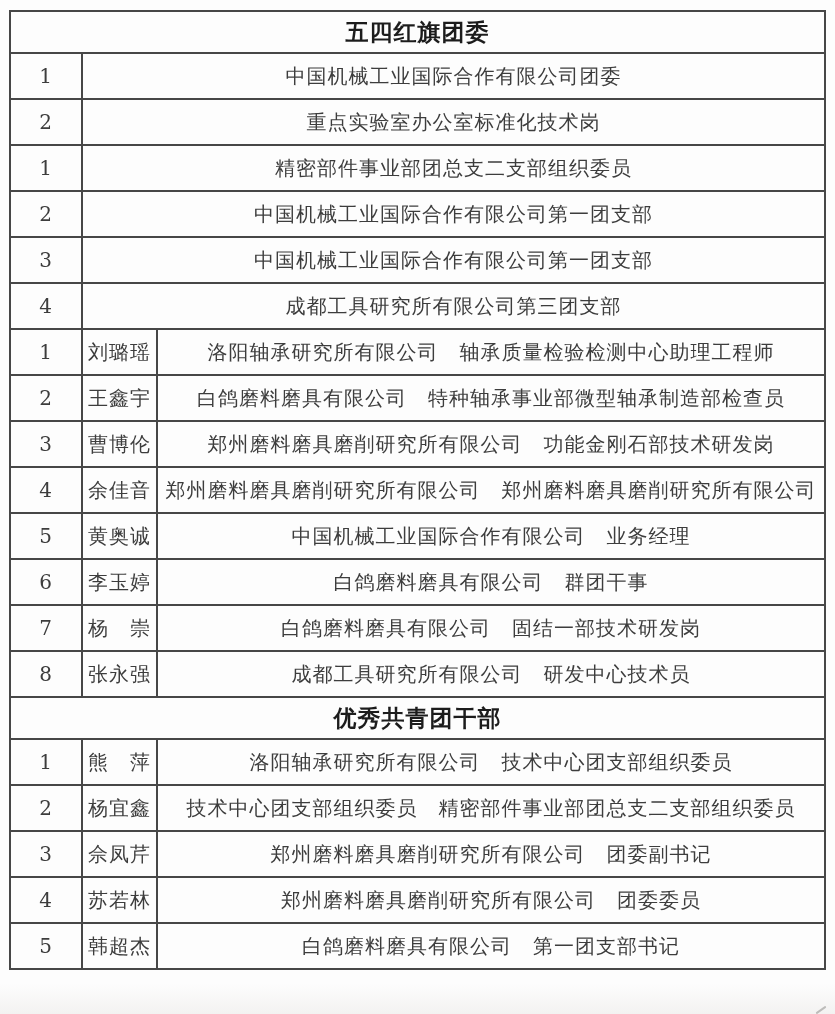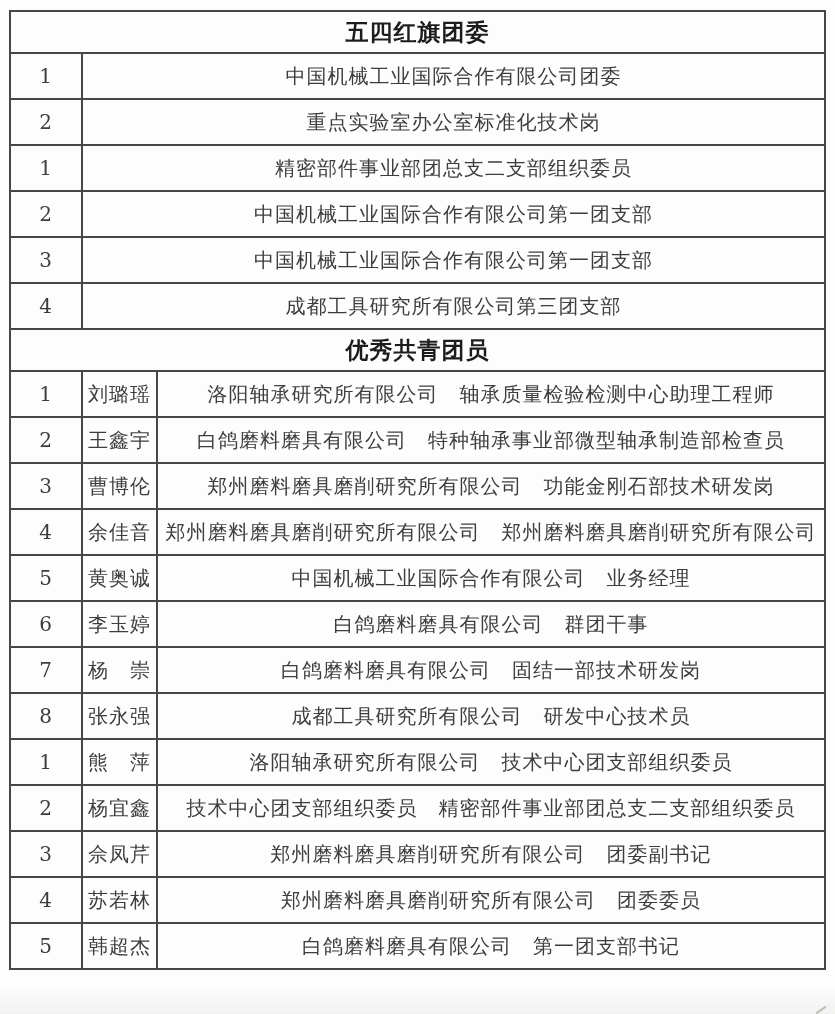--- a/index.html
+++ b/index.html
@@ -103,23 +103,20 @@
           <td class="desc-cell" colspan="2">中国机械工业国际合作有限公司第一团支部</td>
         </tr>
         <tr class="data-row">
           <td class="num-cell">3</td>
           <td class="desc-cell" colspan="2">中国机械工业国际合作有限公司第一团支部</td>
         </tr>
         <tr class="data-row">
           <td class="num-cell">4</td>
           <td class="desc-cell" colspan="2">成都工具研究所有限公司第三团支部</td>
         </tr>
-        <tr class="section-row">
-          <td class="section-title" colspan="3">优秀共青团员</td>
-        </tr>
         <tr class="data-row">
           <td class="num-cell">1</td>
           <td class="name-cell">刘璐瑶</td>
           <td class="desc-cell">洛阳轴承研究所有限公司　轴承质量检验检测中心助理工程师</td>
         </tr>
         <tr class="data-row">
           <td class="num-cell">2</td>
           <td class="name-cell">王鑫宇</td>
           <td class="desc-cell">白鸽磨料磨具有限公司　特种轴承事业部微型轴承制造部检查员</td>
         </tr>
@@ -146,20 +143,23 @@
         <tr class="data-row">
           <td class="num-cell">7</td>
           <td class="name-cell">杨　崇</td>
           <td class="desc-cell">白鸽磨料磨具有限公司　固结一部技术研发岗</td>
         </tr>
         <tr class="data-row">
           <td class="num-cell">8</td>
           <td class="name-cell">张永强</td>
           <td class="desc-cell">成都工具研究所有限公司　研发中心技术员</td>
         </tr>
+        <tr class="section-row">
+          <td class="section-title" colspan="3">优秀共青团干部</td>
+        </tr>
         <tr class="data-row">
           <td class="num-cell">1</td>
           <td class="name-cell">熊　萍</td>
           <td class="desc-cell">洛阳轴承研究所有限公司　技术中心团支部组织委员</td>
         </tr>
         <tr class="data-row">
           <td class="num-cell">2</td>
           <td class="name-cell">杨宜鑫</td>
           <td class="desc-cell">技术中心团支部组织委员　精密部件事业部团总支二支部组织委员</td>
         </tr>

